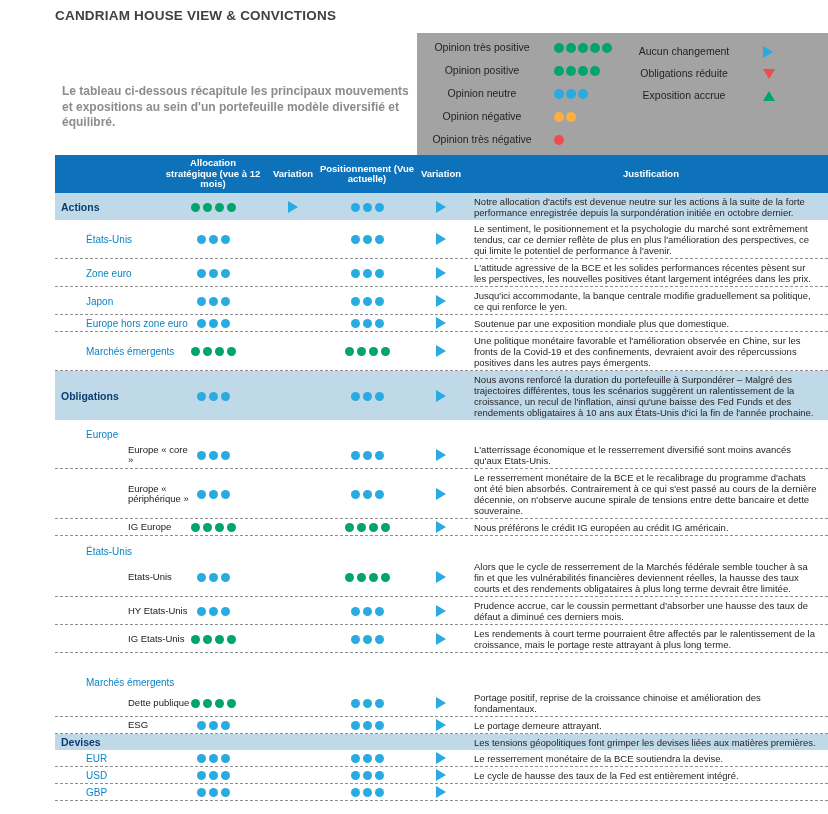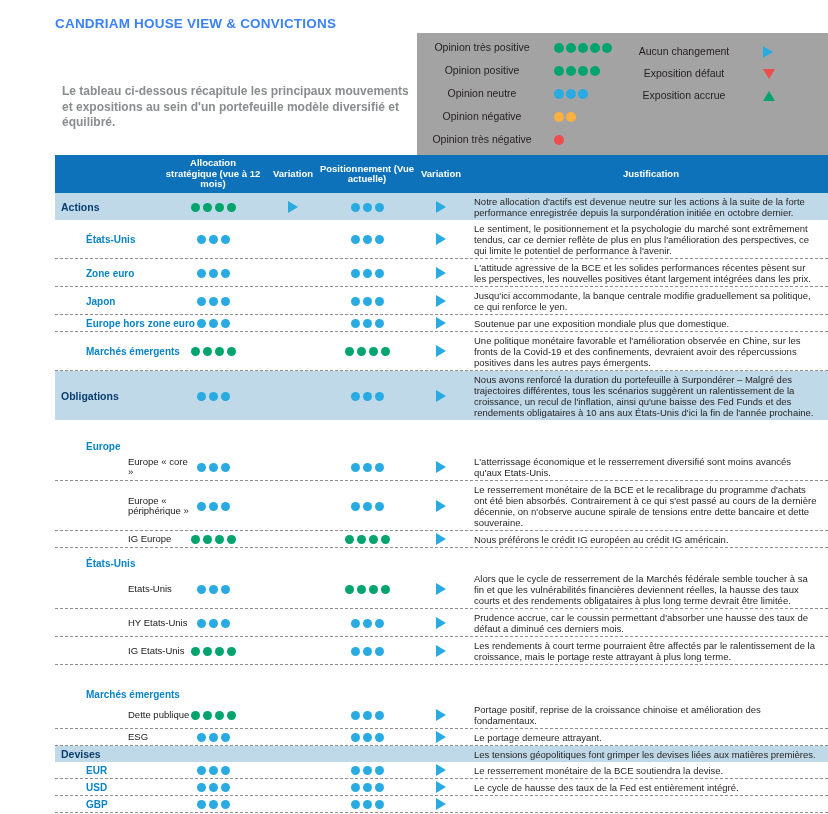--- a/index.html
+++ b/index.html
@@ -1,20 +1,20 @@
 <!DOCTYPE html>
 <html><head>
 <meta charset="utf-8">
 <style>
   html,body{margin:0;padding:0;background:#fff;}
   body{width:828px;height:814px;position:relative;overflow:hidden;
        font-family:"Liberation Sans","DejaVu Sans",sans-serif;color:#231F20;}
 
-  .page-title{position:absolute;left:55px;top:16px;font-size:13.5px;font-weight:bold;
-              color:#3b82f6;letter-spacing:.2px;}
+  .page-title{position:absolute;left:55px;top:8px;font-size:13.5px;font-weight:bold;
+              color:#404040;letter-spacing:.2px;}
   .intro{position:absolute;left:62px;top:84px;width:350px;font-size:12px;font-weight:bold;
          color:#8A8C8E;line-height:15.5px;}
 
   
   .legend{position:absolute;left:417px;top:33px;width:411px;height:122px;background:#a3a3a3;}
   .leg-left{position:absolute;left:4px;top:3px;width:210px;}
   .leg-right{position:absolute;left:198px;top:8px;width:194px;}
   .leg-row{display:flex;align-items:center;min-height:22px;}
   .leg-left .leg-row{min-height:23px;}
   .leg-label{width:122px;text-align:center;font-size:10.5px;line-height:11.5px;color:#231F20;}
@@ -39,21 +39,21 @@
   .c-pos{left:264px;width:96px;}
   .c-var2{left:348px;width:76px;}
   .c-just{left:419px;right:0;}
 
   .trow{position:relative;border-bottom:1px dashed #8F8F8F;}
   .trow.section{background:#BFD9E8;border-bottom:none;}
   .trow.subheader{border-bottom:none;}
   .cell{position:absolute;top:50%;transform:translateY(-50%);display:flex;align-items:center;justify-content:center;}
   .rlabel{position:absolute;top:50%;transform:translateY(-50%);left:0;font-size:10px;}
   .section .rlabel{left:6px;font-weight:bold;color:#0B3D6F;font-size:10.5px;white-space:nowrap;}
-  .sub1 .rlabel,.subheader .rlabel{left:31px;font-weight:bold;color:#0A84C6;white-space:nowrap;text-align:right;}
+  .sub1 .rlabel,.subheader .rlabel{left:31px;font-weight:normal;color:#0A84C6;white-space:nowrap;text-align:right;}
   .sub2 .rlabel{left:73px;width:64px;font-size:9.5px;color:#1A1A1A;line-height:10.5px;}
   .just{margin-left:419px;padding:2.5px 8px 2.5px 0;font-size:9.5px;line-height:11px;min-height:11px;color:#231F20;}
   .trow.subheader{height:13px;}
   .trow{min-height:15px;}
 </style>
 </head>
 <body>
 
 <div class="page-title">CANDRIAM HOUSE VIEW &amp; CONVICTIONS</div>
 <div class="intro">Le tableau ci-dessous récapitule les principaux mouvements et expositions au sein d'un portefeuille modèle diversifié et équilibré.</div>
@@ -92,21 +92,21 @@
       </div>
     </div>
   <div class="leg-right" id="leg-right">
       <div class="leg-row">
         <span class="leg-label">Aucun changement</span>
         <span class="leg-sym">
           <span class="tri tri-right" style="border-left-color: rgb(41, 171, 226);"></span>
         </span>
       </div>
       <div class="leg-row">
-        <span class="leg-label">Exposition défaut</span>
+        <span class="leg-label">Obligations réduite</span>
         <span class="leg-sym">
           <span class="tri tri-down" style="border-top-color: rgb(238, 77, 77);"></span>
         </span>
       </div>
       <div class="leg-row">
         <span class="leg-label">Exposition accrue</span>
         <span class="leg-sym">
           <span class="tri tri-up" style="border-bottom-color: rgb(0, 164, 108);"></span>
         </span>
       </div>
@@ -209,21 +209,21 @@
           <span class="dots"><span class="dot" style="background: rgb(41, 171, 226);"></span><span class="dot" style="background: rgb(41, 171, 226);"></span><span class="dot" style="background: rgb(41, 171, 226);"></span></span>
         </div>
         <div class="cell c-pos">
           <span class="dots"><span class="dot" style="background: rgb(41, 171, 226);"></span><span class="dot" style="background: rgb(41, 171, 226);"></span><span class="dot" style="background: rgb(41, 171, 226);"></span></span>
         </div>
         <div class="cell c-var2">
           <span class="tri tri-right" style="border-left-color: rgb(41, 171, 226);"></span>
         </div>
         <div class="just">Nous avons renforcé la duration du portefeuille à Surpondérer – Malgré des trajectoires différentes, tous les scénarios suggèrent un ralentissement de la croissance, un recul de l'inflation, ainsi qu'une baisse des Fed Funds et des rendements obligataires à 10 ans aux États-Unis d'ici la fin de l'année prochaine.</div>
       </div>
-      <div class="trow subheader" style="margin-top: 18px;">
+      <div class="trow subheader" style="margin-top: 6px;">
         <div class="rlabel">Europe</div>
         <div class="just"></div>
       </div>
       <div class="trow sub2">
         <div class="rlabel">Europe « core »</div>
         <div class="cell c-alloc">
           <span class="dots"><span class="dot" style="background: rgb(41, 171, 226);"></span><span class="dot" style="background: rgb(41, 171, 226);"></span><span class="dot" style="background: rgb(41, 171, 226);"></span></span>
         </div>
         <div class="cell c-pos">
           <span class="dots"><span class="dot" style="background: rgb(41, 171, 226);"></span><span class="dot" style="background: rgb(41, 171, 226);"></span><span class="dot" style="background: rgb(41, 171, 226);"></span></span>

